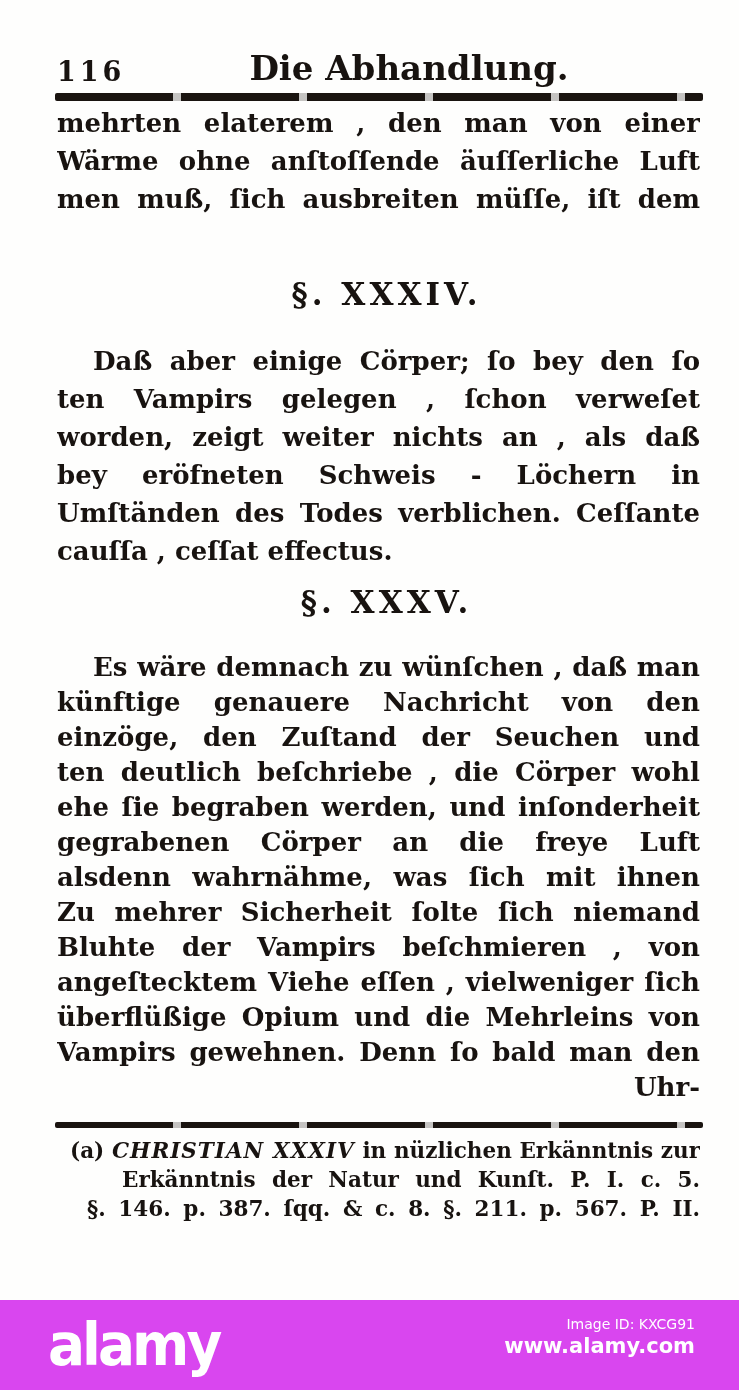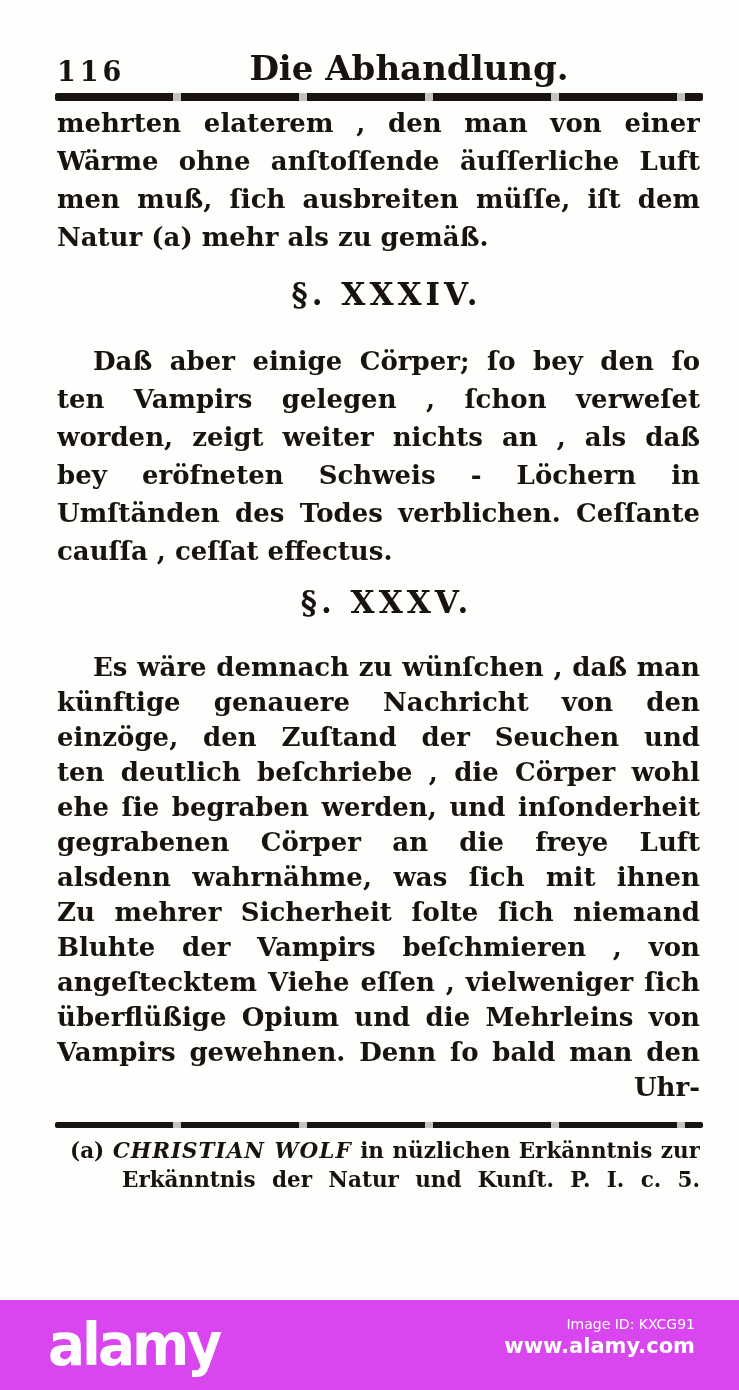--- a/index.html
+++ b/index.html
@@ -95,21 +95,20 @@
 <div class="page">
 
   <div class="page-number">116</div>
   <div class="running-title">Die Abhandlung.</div>
   <div class="rule rule-header"></div>
 
   <div class="block" style="top:104px">
     <div class="tl">mehrten elaterem , den man von einer mähligen</div>
     <div class="tl">Wärme ohne anſtoſſende äuſſerliche Luft herneh-</div>
     <div class="tl">men muß, ſich ausbreiten müſſe, iſt dem Laufe der</div>
-    <div class="tl para-end">Natur (a) mehr als zu gemäß.</div>
   </div>
 
   <div class="sec-heading" style="top:276px">§. XXXIV.</div>
 
   <div class="block" style="top:342px">
     <div class="tl first-indent">Daß aber einige Cörper; ſo bey den ſo genann-</div>
     <div class="tl">ten Vampirs gelegen , ſchon verweſet befunden</div>
     <div class="tl">worden, zeigt weiter nichts an , als daß dieſelben</div>
     <div class="tl">bey eröfneten Schweis - Löchern in ordentlichen</div>
     <div class="tl">Umſtänden des Todes verblichen. Ceſſante</div>
@@ -130,22 +129,23 @@
     <div class="tl">Bluhte der Vampirs beſchmieren , von keinem</div>
     <div class="tl">angeſtecktem Viehe eſſen , vielweniger ſich an das</div>
     <div class="tl">überflüßige Opium und die Mehrleins von den</div>
     <div class="tl">Vampirs gewehnen. Denn ſo bald man den</div>
     <div class="tl catchword">Uhr-</div>
   </div>
 
   <div class="rule rule-footnote"></div>
 
   <div class="footnote" style="top:1136px">
-    <div class="fn-line"><span>(a)</span> <span class="fn-author">CHRISTIAN WOLF</span> <span>in nüzlichen Erkänntnis zur</span></div>
+    <div class="fn-line"><span>(a)</span> <span class="fn-author">CHRISTIAN XXXIV</span> <span>in nüzlichen Erkänntnis zur</span></div>
     <div class="fn-line fn-hang">Erkänntnis der Natur und Kunſt. P. I. c. 5.</div>
+    <div class="fn-line fn-cont">§. 146. p. 387. ſqq. &amp; c. 8. §. 211. p. 567. P. II.</div>
   </div>
 
   <div class="alamy-bar">
     <div class="alamy-logo">alamy</div>
     <div class="alamy-meta">
       <div class="alamy-id">Image ID: KXCG91</div>
       <div class="alamy-url">www.alamy.com</div>
     </div>
   </div>
 

